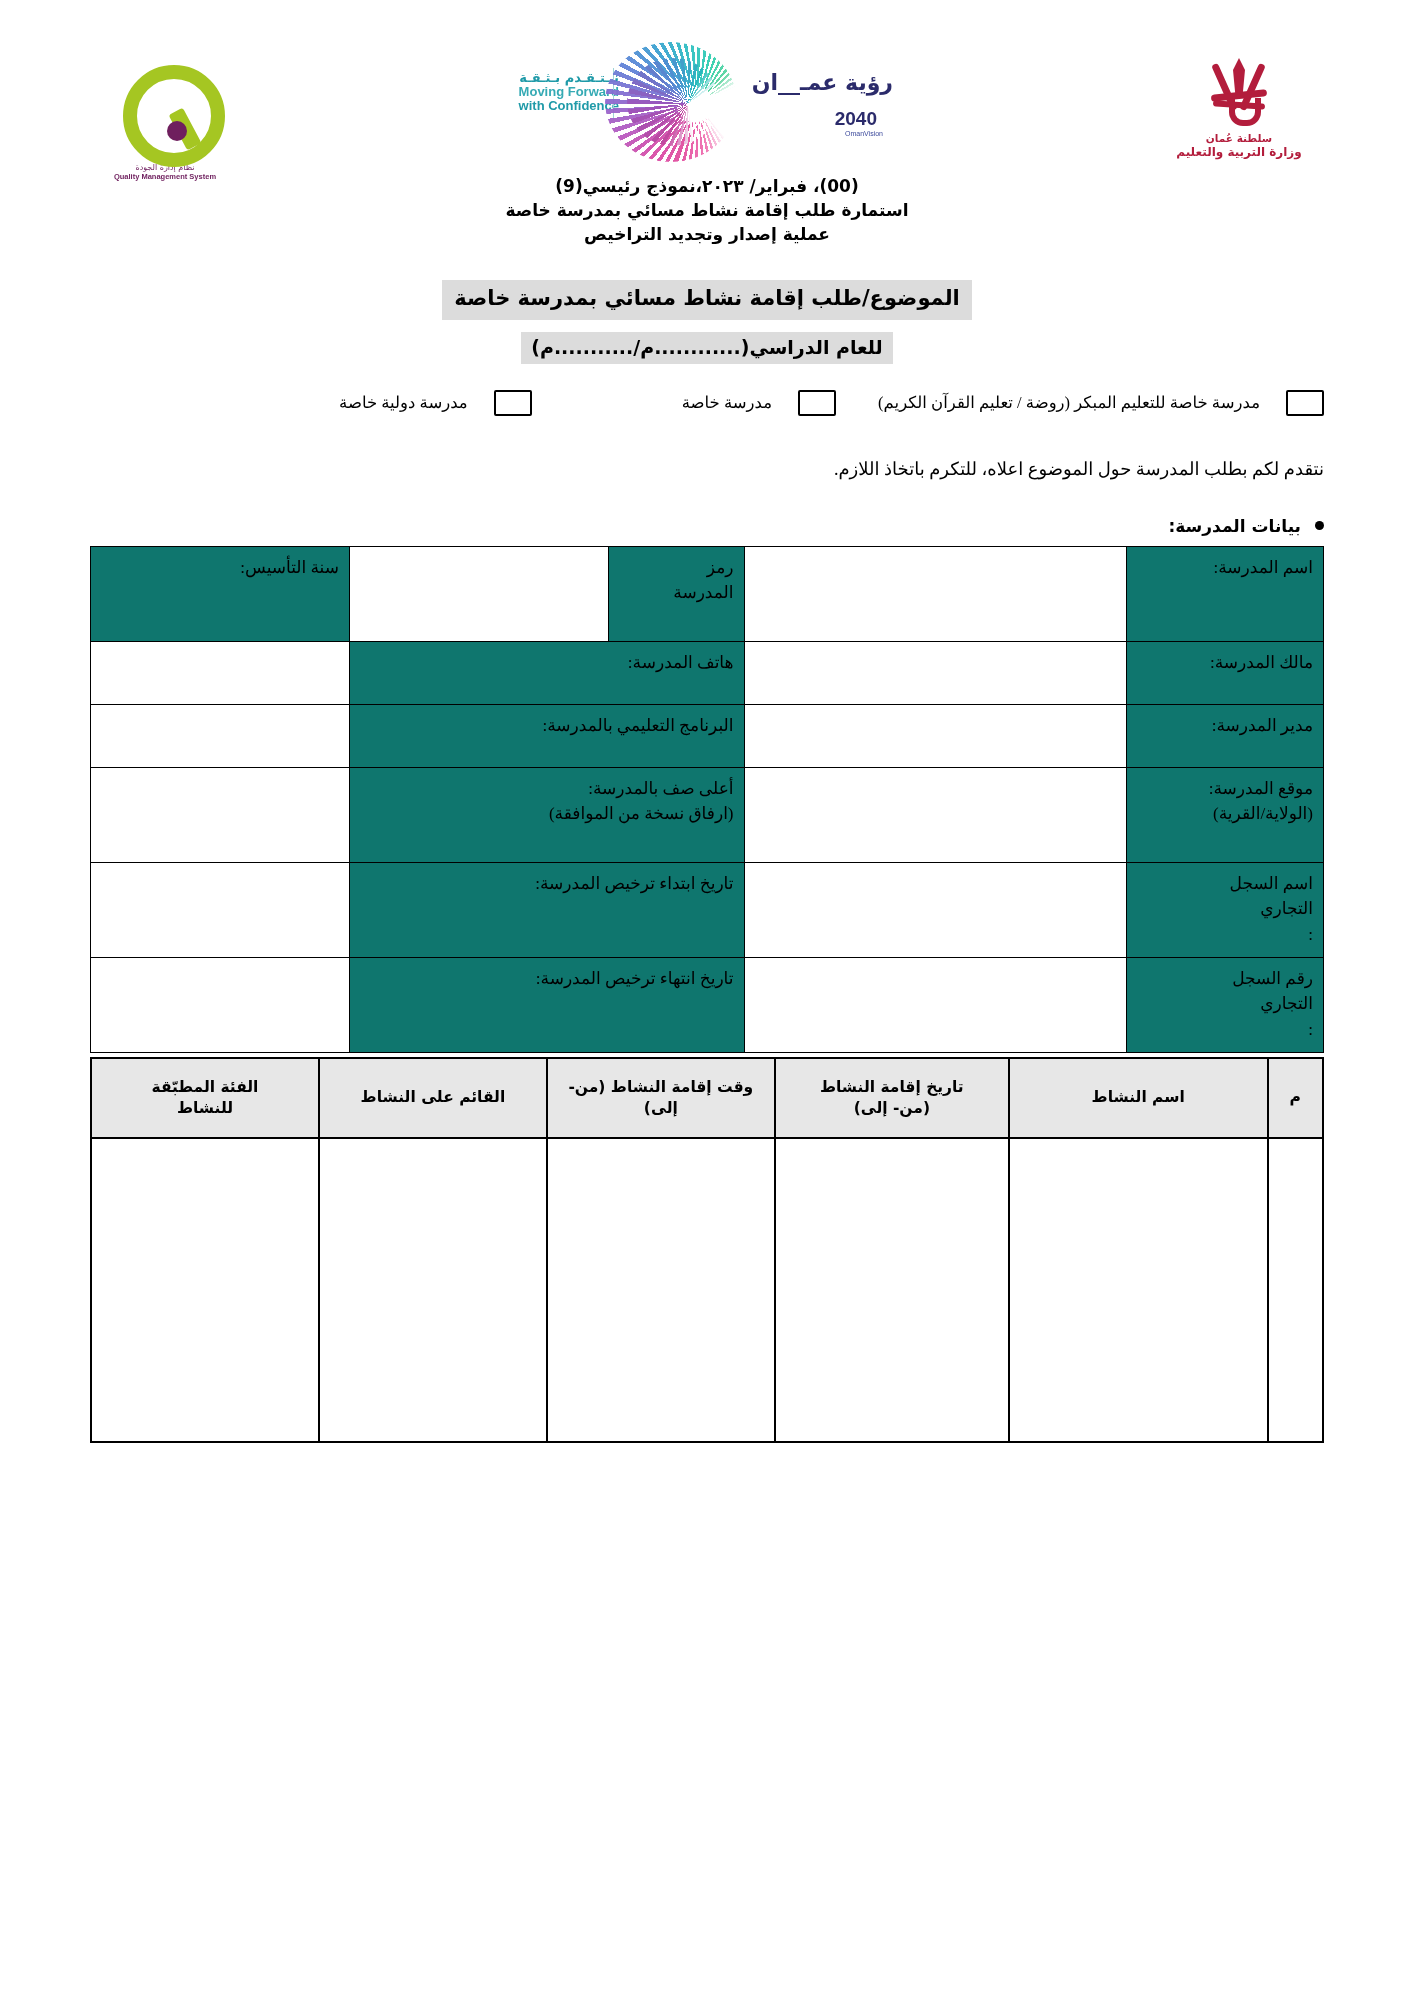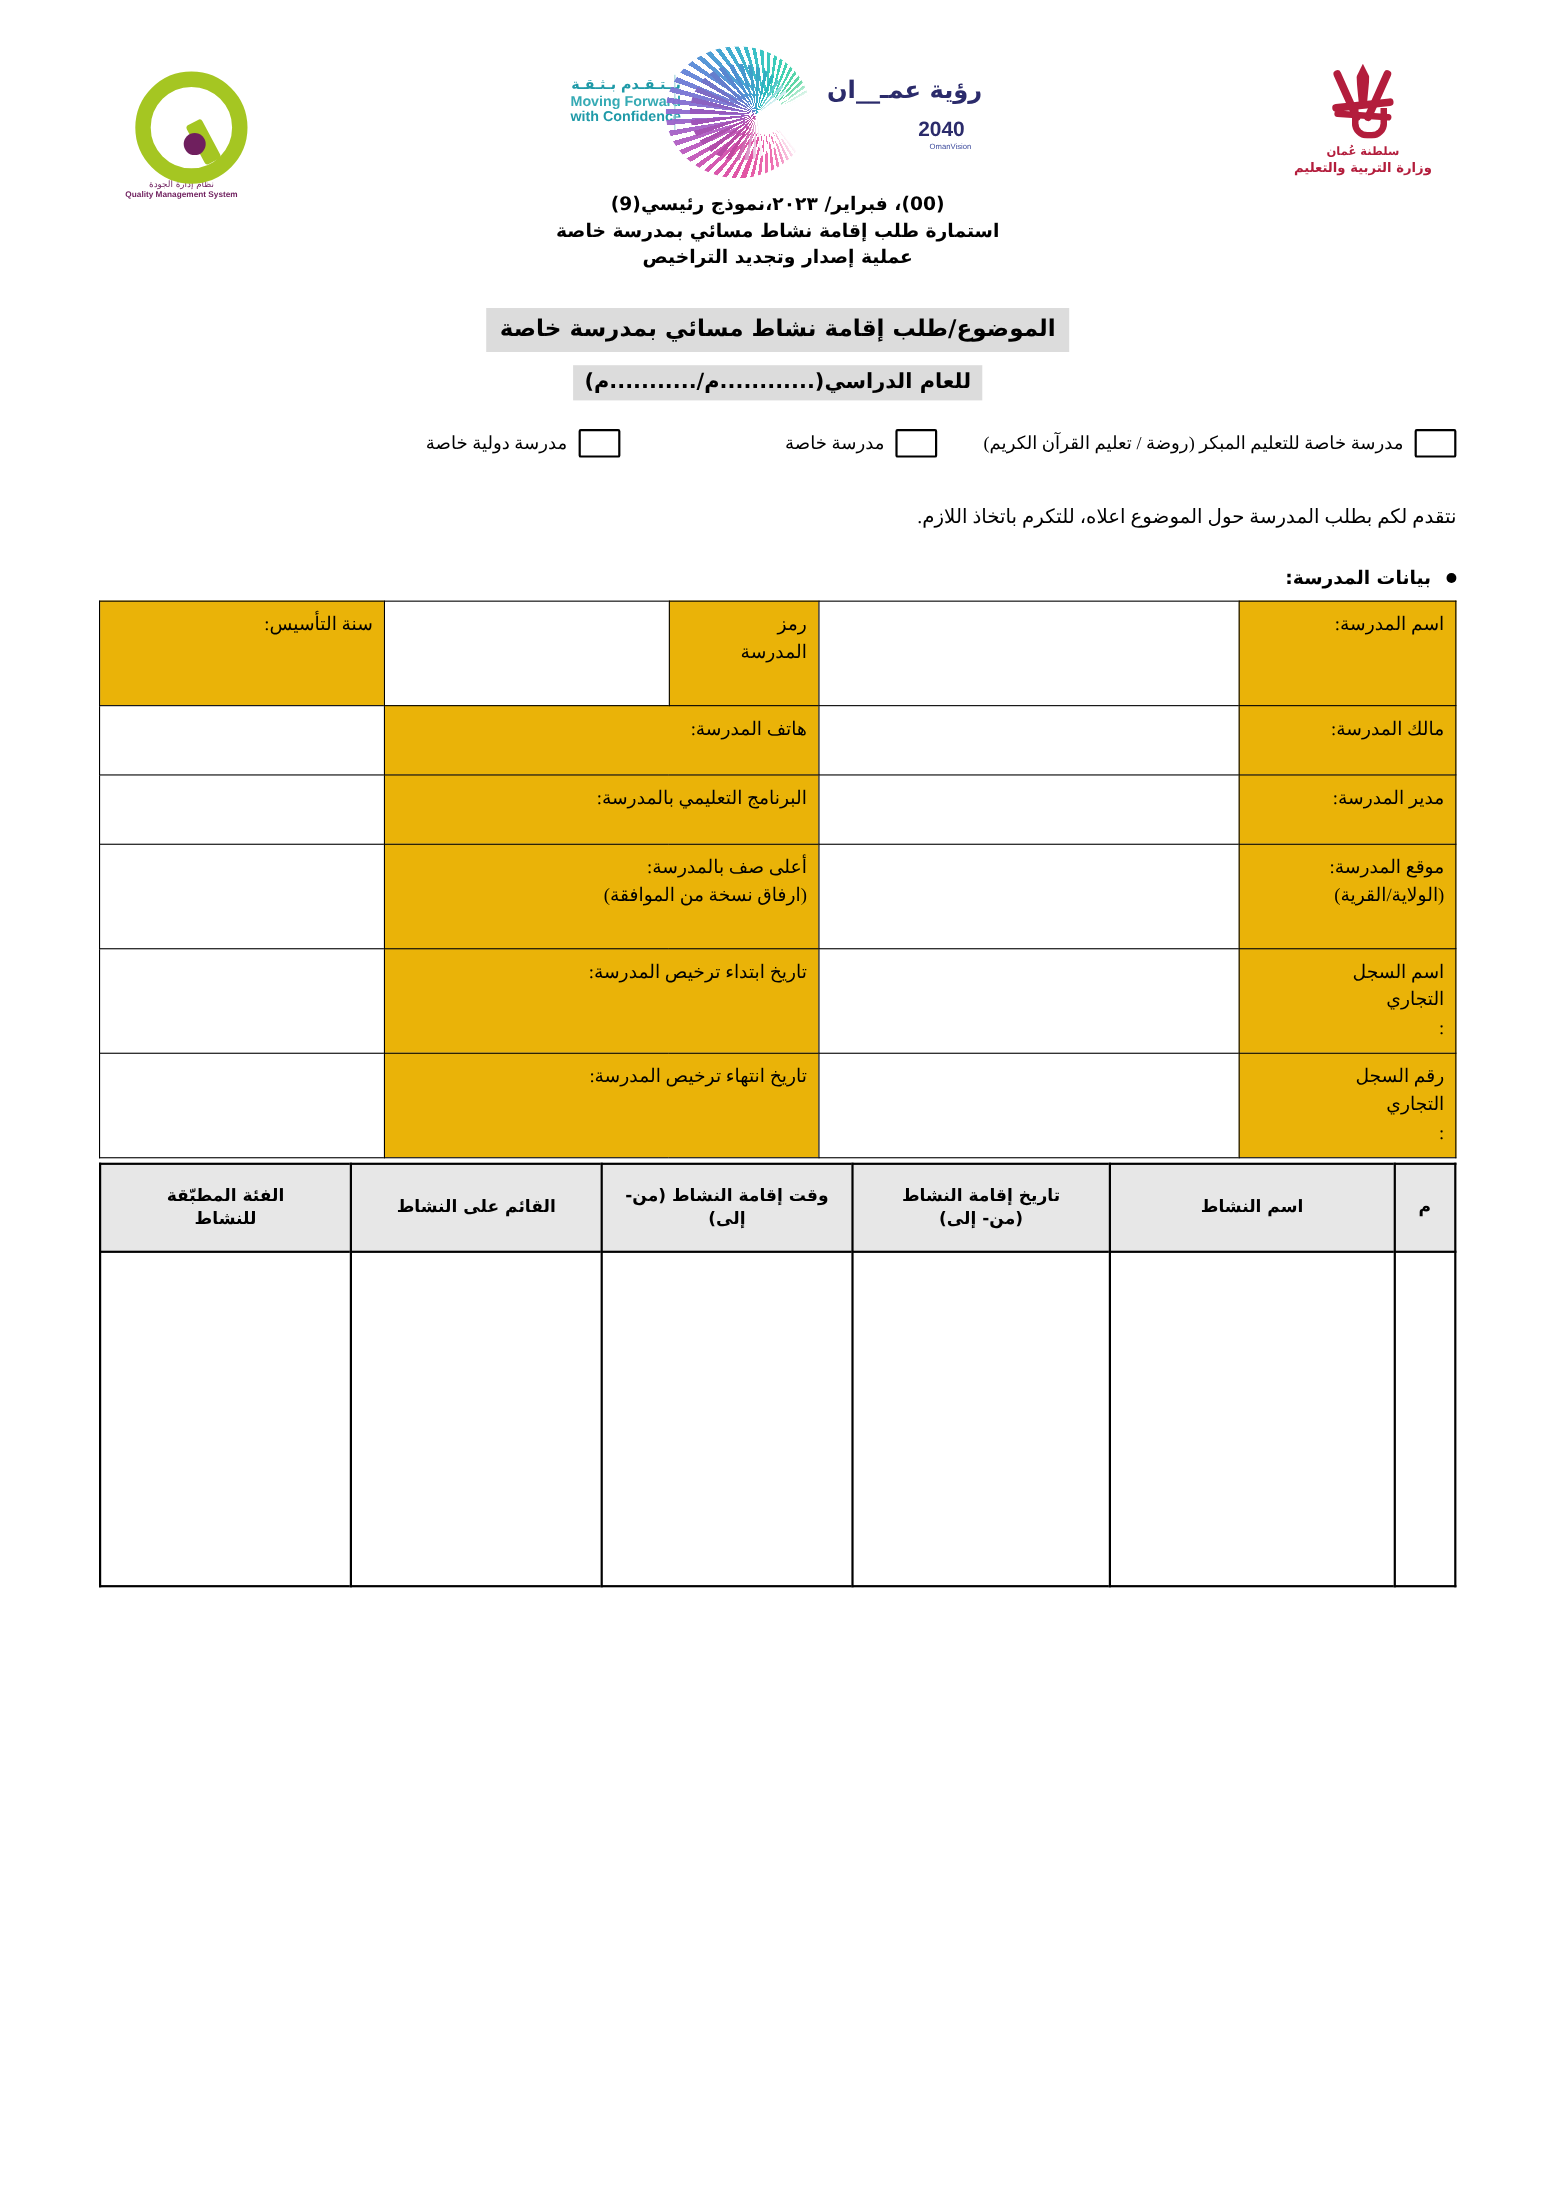--- a/index.html
+++ b/index.html
@@ -163,21 +163,21 @@
   .check-row{
     display:flex;
     direction:rtl;
     align-items:center;
     justify-content:flex-start;
     margin-top:26px;
     font-family:"Liberation Serif","DejaVu Serif",serif;
     font-size:16.5px;
     gap:0;
   }
-  .check-item{display:flex;align-items:center;gap:10px;text-align:right;}
+  .check-item{display:flex;align-items:center;gap:26px;text-align:right;}
   .check-item .lbl{white-space:nowrap;}
   .cbox{
     display:inline-block;width:34px;height:22px;
     border:2px solid #000;background:#fff;flex:0 0 auto;
     border-radius:2px;
   }
   .sp-a{width:42px;}
   .sp-b{width:150px;}
 
   
@@ -212,21 +212,21 @@
     table-layout:fixed;
   }
   table.form td{
     border:1.6px solid #000;
     vertical-align:top;
     padding:8px 10px;
     font-family:"Liberation Serif","DejaVu Serif",serif;
     font-size:17px;
     line-height:1.5;
   }
-  td.lbl-cell{background:#eab308;}
+  td.lbl-cell{background:#0f766e;}
   td.blank{background:#ffffff;}
   .h-46{height:46px;}
   .h-78{height:78px;}
 
   table.activity{
     border-collapse:collapse;
     width:100%;
     direction:rtl;
     table-layout:fixed;
     margin-top:4px;

